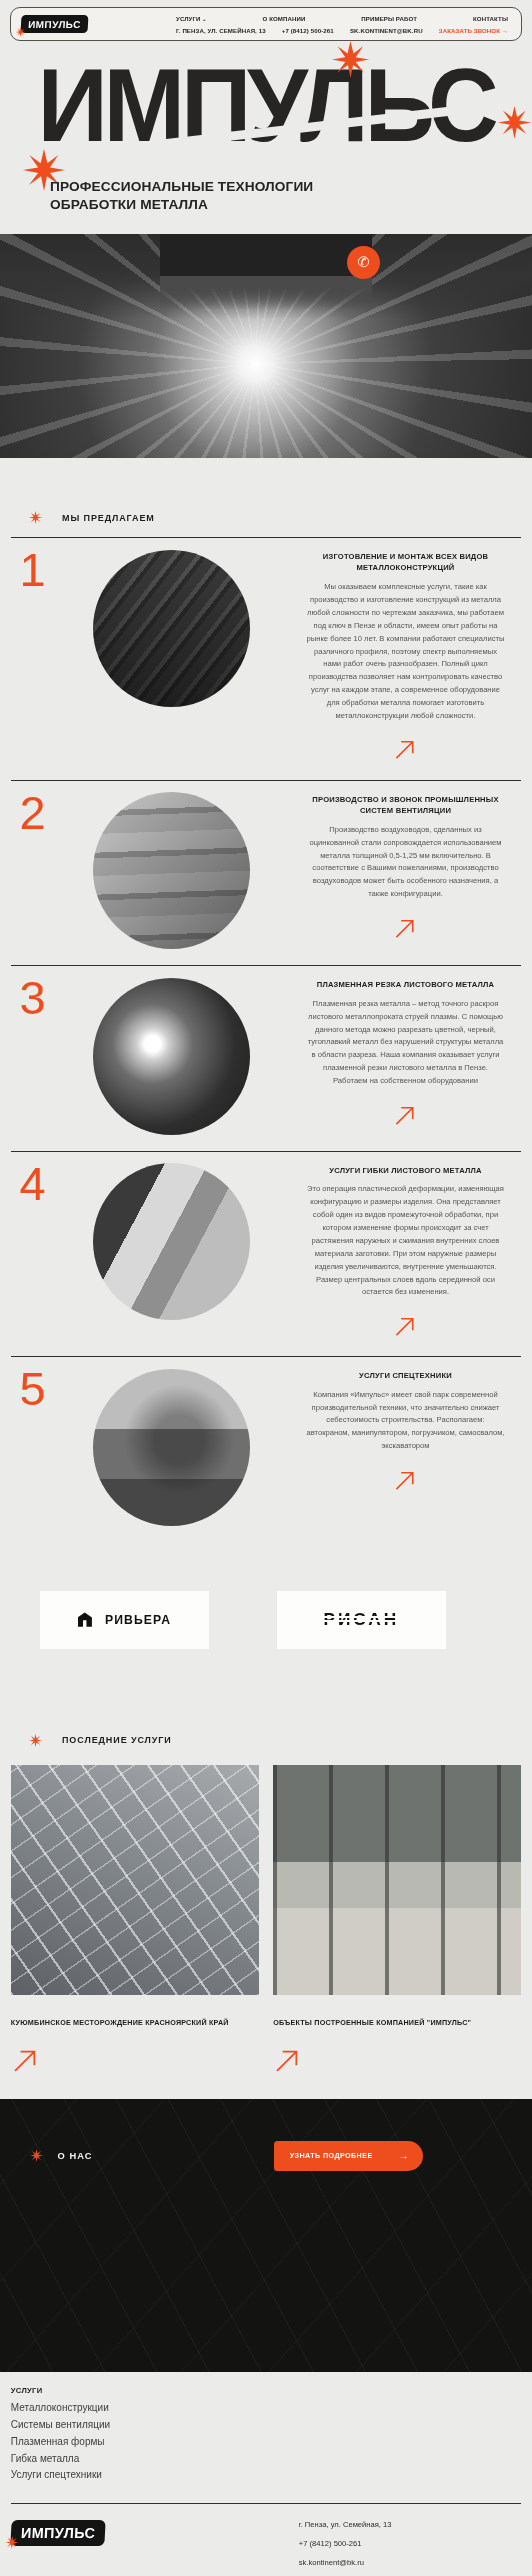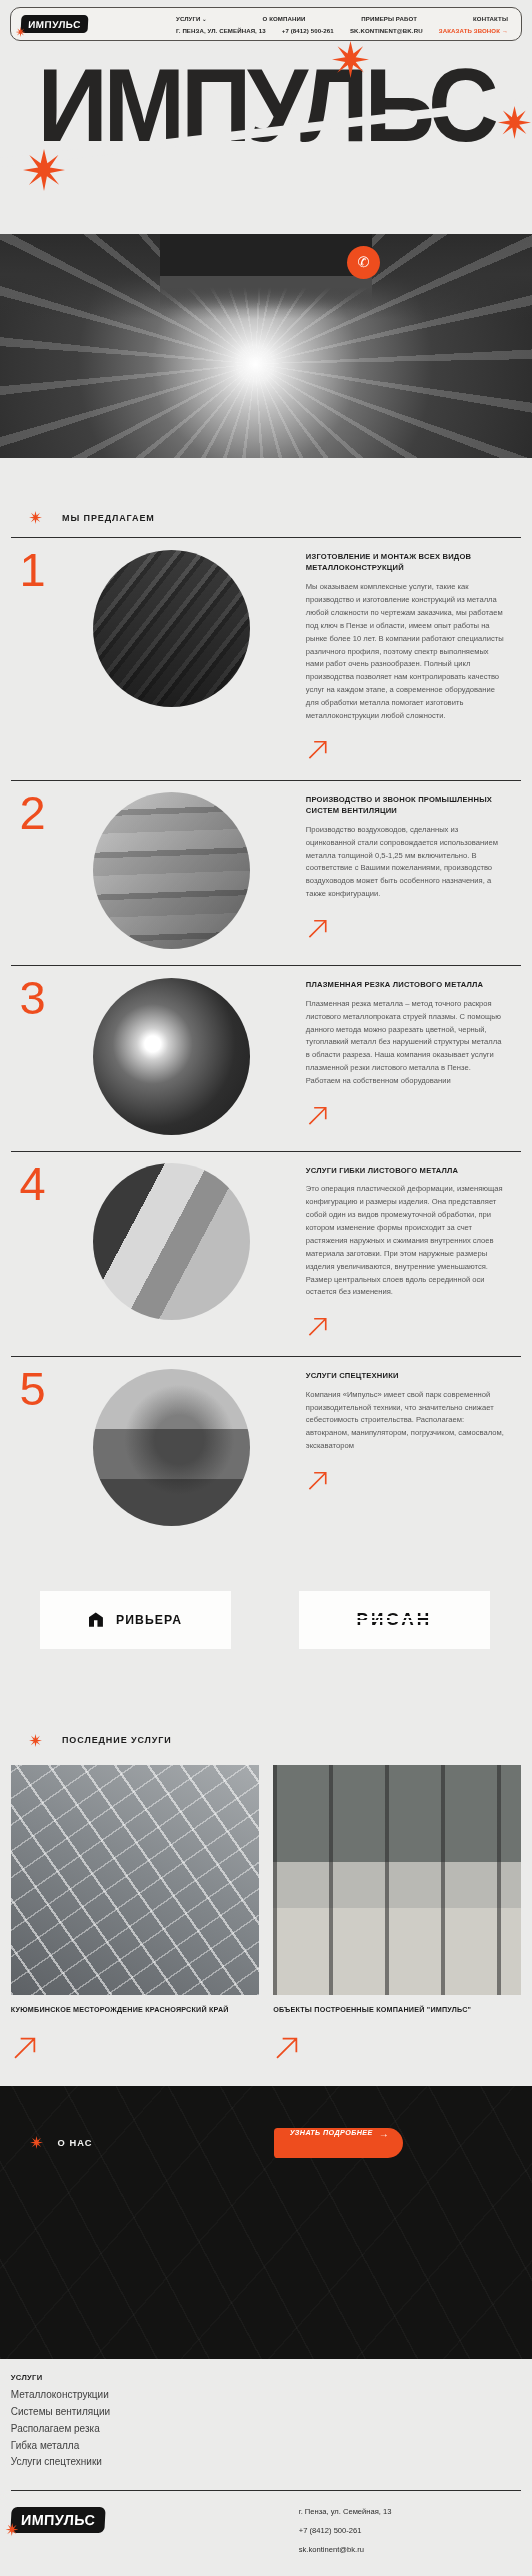--- a/index.html
+++ b/index.html
@@ -59,60 +59,60 @@
   .svc-num { color:#ee4d1e; font-size:47px; font-weight:400; line-height:.95; padding-left:8.6px; }
   .svc-circle { width:157px; height:157px; border-radius:50%; margin:1.4px auto 0; overflow:hidden; }
   .ph1 { background:repeating-linear-gradient(128deg,#6f6f6f 0 10px,#9c9c9c 10px 14.4px,#555 14.4px 18.7px),
          linear-gradient(180deg,#888,#444); background-blend-mode:multiply; }
   .ph2 { background:repeating-linear-gradient(178deg,#d9d9d9 0 18.7px,#9f9f9f 18.7px 24.5px,#c4c4c4 24.5px 42px),
          linear-gradient(135deg,#eee,#777); background-blend-mode:multiply; }
   .ph3 { background:radial-gradient(circle at 38% 42%, #ffffff 0 6%, #cfcfcf 12%, #6c6c6c 30%, #2e2e2e 62%, #1d1d1d 100%); }
   .ph4 { background:linear-gradient(118deg,#3a3a3a 0 30%, #d8d8d8 30% 48%, #8f8f8f 48% 62%, #bdbdbd 62% 100%); }
   .ph5 { background:linear-gradient(180deg,#bdbdbd 0 38%, #6f6f6f 38% 70%, #474747 70% 100%),
          radial-gradient(circle at 55% 45%, #aaa 0 20%, rgba(0,0,0,0) 45%); background-blend-mode:multiply; }
-  .svc-body { padding:2.9px 16px 0 16px; }
+  .svc-body { padding:2.9px 16px 0 16px;text-align:center; }
   .svc-title { font-size:7.6px; font-weight:700; letter-spacing:0.2px; color:#1d1d1d; line-height:1.5; }
   .svc-text { margin-top:7.2px; font-size:7.6px; line-height:1.7; color:#565656; }
   .svc-text + .svc-text { margin-top:8.6px; }
   .diag-arrow { margin-top:14.4px; display:inline-block; cursor:pointer; }
 
   
   .clients { margin-top:49px; }
   .client-row { margin:21.6px 10.8px 0; display:flex; gap:68px; padding-left:29px; }
-  .client-card { width:191px; height:58px; background:#fdfdfc; display:flex;
+  .client-card { width:169px; height:58px; background:#fdfdfc; display:flex;
                  align-items:center; justify-content:center; gap:13px; }
   .riviera-mark { width:14.4px; height:14.4px; background:#111;
                   clip-path:polygon(0 100%,0 35%,50% 0,100% 35%,100% 100%,62% 100%,62% 55%,38% 55%,38% 100%); }
   .client-name { font-weight:800; font-size:12.2px; letter-spacing:1.1px; color:#111; }
   .risan { position:relative; font-size:17.3px; letter-spacing:2.9px; }
   .risan .stripes { position:absolute; inset:0;
       background:repeating-linear-gradient(180deg, rgba(253,253,252,0) 0 2.9px, #fdfdfc 2.9px 4.3px); }
 
   
   .works { margin-top:85px; }
   .work-grid { margin:18.7px 10.8px 0; display:grid; grid-template-columns:1fr 1fr; column-gap:14.4px; }
   .work-img { height:230px; }
   .wimg1 { background:repeating-linear-gradient(55deg, rgba(255,255,255,.55) 0 2.2px, rgba(255,255,255,0) 2.2px 27px),
            repeating-linear-gradient(-35deg, rgba(255,255,255,.4) 0 1.4px, rgba(255,255,255,0) 1.4px 21.6px),
            linear-gradient(205deg,#a7abae 0%, #83888c 45%, #5d6165 100%); }
   .wimg2 { background:repeating-linear-gradient(90deg, rgba(40,40,40,.55) 0 3.6px, rgba(0,0,0,0) 3.6px 56px),
            linear-gradient(180deg,#6e7370 0 42%, #b9b9b4 42% 62%, #cfcdc6 62% 100%); }
-  .work-caption { margin-top:10px; font-size:7.2px; font-weight:700; letter-spacing:0.2px; color:#1d1d1d; }
+  .work-caption { margin-top:23px; font-size:7.2px; font-weight:700; letter-spacing:0.2px; color:#1d1d1d; }
   .work-arrow { margin-top:18.7px; display:inline-block; cursor:pointer; }
 
   
   .about { margin-top:21.6px; height:273px; background:#131312; position:relative;
     background-image:repeating-linear-gradient(62deg, rgba(255,255,255,.035) 0 1.4px, rgba(255,255,255,0) 1.4px 46px),
                      repeating-linear-gradient(-48deg, rgba(255,255,255,.025) 0 1.4px, rgba(255,255,255,0) 1.4px 65px); }
   .about-row { position:absolute; top:42px; left:0; width:100%; display:flex; align-items:center; }
   .about-label { display:flex; align-items:center; gap:14.4px; padding-left:30px; }
   .about-title { color:#f3f3f1; font-size:9.3px; font-weight:700; letter-spacing:1.1px; }
   .btn-pill { background:#ee4d1e; color:#fff; border:none; cursor:pointer;
-              display:flex; align-items:flex-start; gap:6px;
-              font-weight:700; font-family:"Liberation Sans",sans-serif;font-style:italic; }
+              display:flex; align-items:center; gap:26px;
+              font-weight:700; font-family:"Liberation Sans",sans-serif; }
   .about-btn { margin-left:181px; height:30px; padding:0 14.4px 0 16px; font-size:7.2px;
                letter-spacing:0.4px; border-radius:3.6px 15px 15px 3.6px; }
   .btn-arrow { font-size:10px; }
 
   
   .footer { padding-top:14.4px; }
   .f-links { margin:0 10.8px; display:grid; grid-template-columns:288px 1fr; padding-bottom:17.3px; }
   .f-col-title { font-size:7.6px; font-weight:700; letter-spacing:0.3px; margin-bottom:7.2px; }
   .f-link { display:block; font-size:10px; color:#3f3f3f; line-height:11px; margin-bottom:5.8px; cursor:pointer; }
   .f-divider { border:none; border-top:0.7px solid #2e2e2e; margin:0 10.8px; }
@@ -163,20 +163,24 @@
   <span class="burst hero-burst-right">
     <svg width="33" height="33" viewBox="0 0 100 100">
         <polygon fill="#ee4d1e" points="50,0 58,34 84,14 64,44 100,50 64,57 86,85 57,65 50,100 43,65 14,86 36,57 0,50 36,44 15,14 42,34"></polygon>
       </svg>
   </span>
   <span class="burst hero-burst-left">
     <svg width="42" height="42" viewBox="0 0 100 100">
         <polygon fill="#ee4d1e" points="50,0 58,34 84,14 64,44 100,50 64,57 86,85 57,65 50,100 43,65 14,86 36,57 0,50 36,44 15,14 42,34"></polygon>
       </svg>
   </span>
+  <div class="hero-sub">
+    <div>ПРОФЕССИОНАЛЬНЫЕ ТЕХНОЛОГИИ</div>
+    <div>ОБРАБОТКИ МЕТАЛЛА</div>
+  </div>
 </div>
 
 <div class="hero-photo">
   <div class="phone-btn">
     <span>✆</span>
   </div>
 </div>
 
 <div class="services">
   <div class="section-head">
@@ -335,21 +339,21 @@
     </button>
   </div>
 </div>
 
 <div class="footer">
   <div class="f-links">
     <div>
       <div class="f-col-title">УСЛУГИ</div>
       <span class="f-link">Металлоконструкции</span>
       <span class="f-link">Системы вентиляции</span>
-      <span class="f-link">Располагаем резка</span>
+      <span class="f-link">Плазменная формы</span>
       <span class="f-link">Гибка металла</span>
       <span class="f-link">Услуги спецтехники</span>
     </div>
   </div>
 
   <hr class="f-divider">
 
   <div class="f-mid">
     <div class="f-logo">
       <div class="logo">

